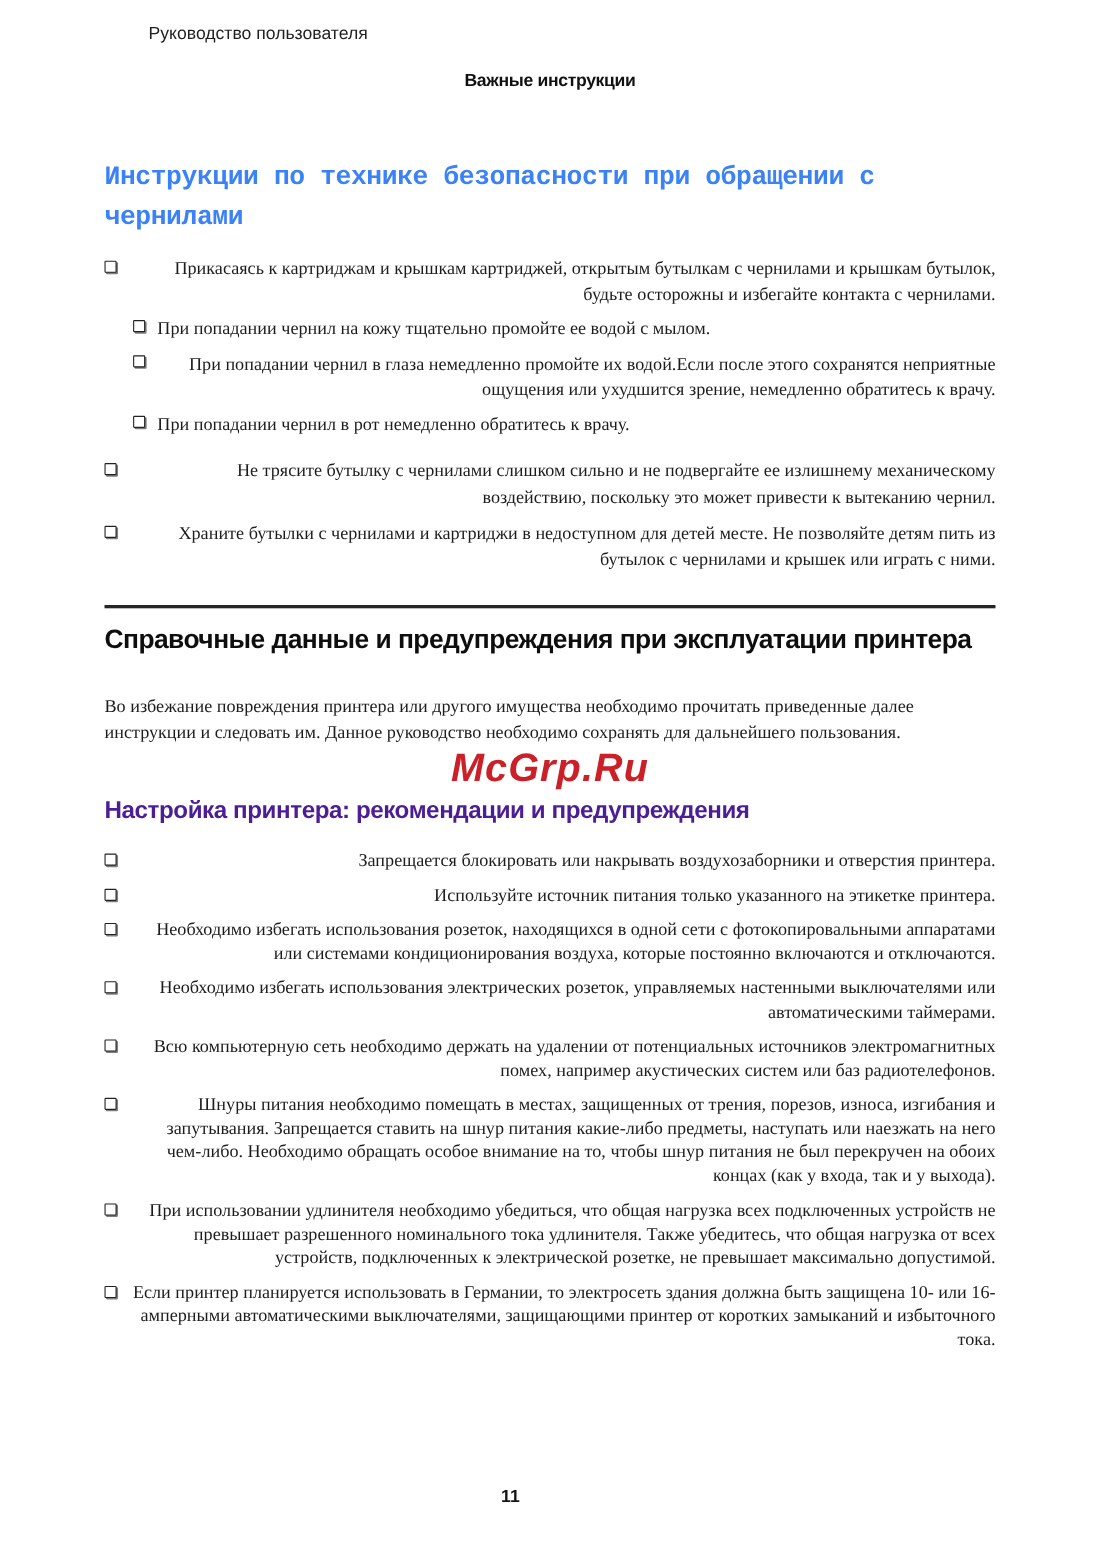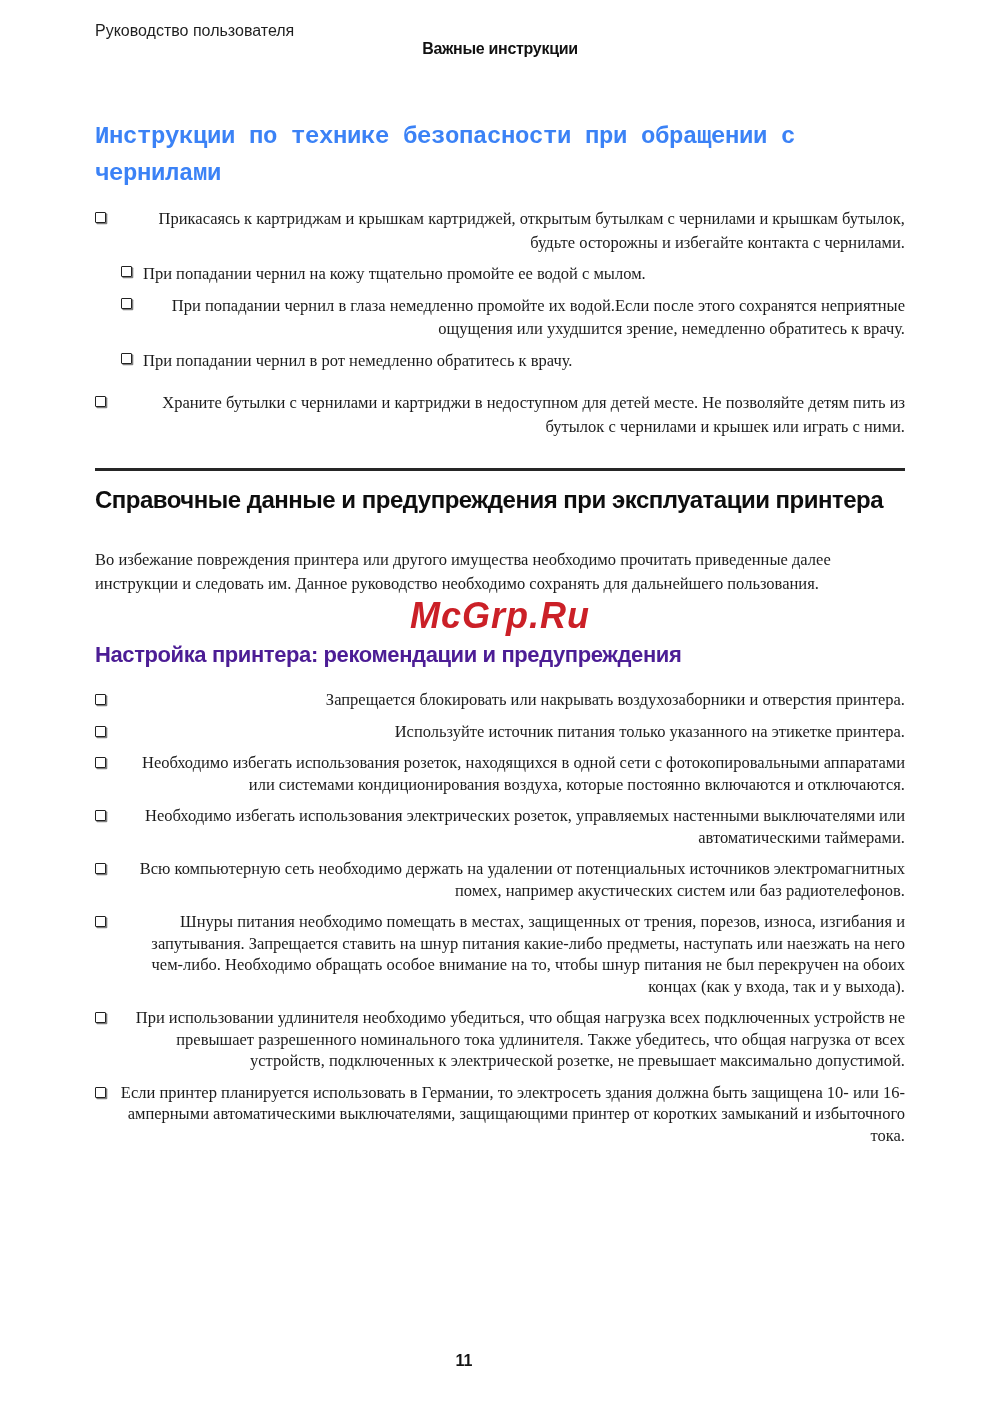--- a/index.html
+++ b/index.html
@@ -8,26 +8,26 @@
     width:1000px; height:1415px; position:relative;
     font-family:"Liberation Serif", serif;
     color:#1c1c1c;
     -webkit-font-smoothing:antialiased;
   }
   .page { padding:22px 95px 0 95px; position:relative; height:100%; }
 
   
   .hdr-left {
     font-family:"Liberation Sans", sans-serif;
-    font-size:16px; color:#1f1f1f;
+    font-size:16px; color:#1f1f1f;margin-left:40px;
   }
   .hdr-center {
     font-family:"Liberation Sans", sans-serif;
     font-weight:bold; font-size:16px; color:#111;
-    text-align:center; letter-spacing:-0.3px;
+    text-align:center; margin-top:25px; letter-spacing:-0.3px;
   }
 
   
   .h1a {
     font-family:Liberation Mono, monospace; font-weight:bold;
     font-size:24px; line-height:37px; letter-spacing:-0.4px;
     color:#3b82f6; margin-top:60px;
   }
   .divider {
     border:none; border-top:3px solid #262626;
@@ -111,20 +111,26 @@
           <li>
             <span class="bullet"></span>
             <div class="btext">При попадании чернил в рот немедленно обратитесь к врачу.</div>
           </li>
         </ul>
       </div>
     </li>
     <li>
       <span class="bullet"></span>
       <div class="licontent">
+          <div class="btext">Не трясите бутылку с чернилами слишком сильно и не подвергайте ее излишнему механическому воздействию, поскольку это может привести к вытеканию чернил.</div>
+        </div>
+    </li>
+    <li>
+      <span class="bullet"></span>
+      <div class="licontent">
           <div class="btext">Храните бутылки с чернилами и картриджи в недоступном для детей месте. Не позволяйте детям пить из бутылок с чернилами и крышек или играть с ними.</div>
         </div>
     </li>
   </ul>
 
   <hr class="divider">
 
   <div class="h1b">Справочные данные и предупреждения при эксплуатации принтера</div>
 
   <p class="intro">Во избежание повреждения принтера или другого имущества необходимо прочитать приведенные далее инструкции и следовать им. Данное руководство необходимо сохранять для дальнейшего пользования.</p>

